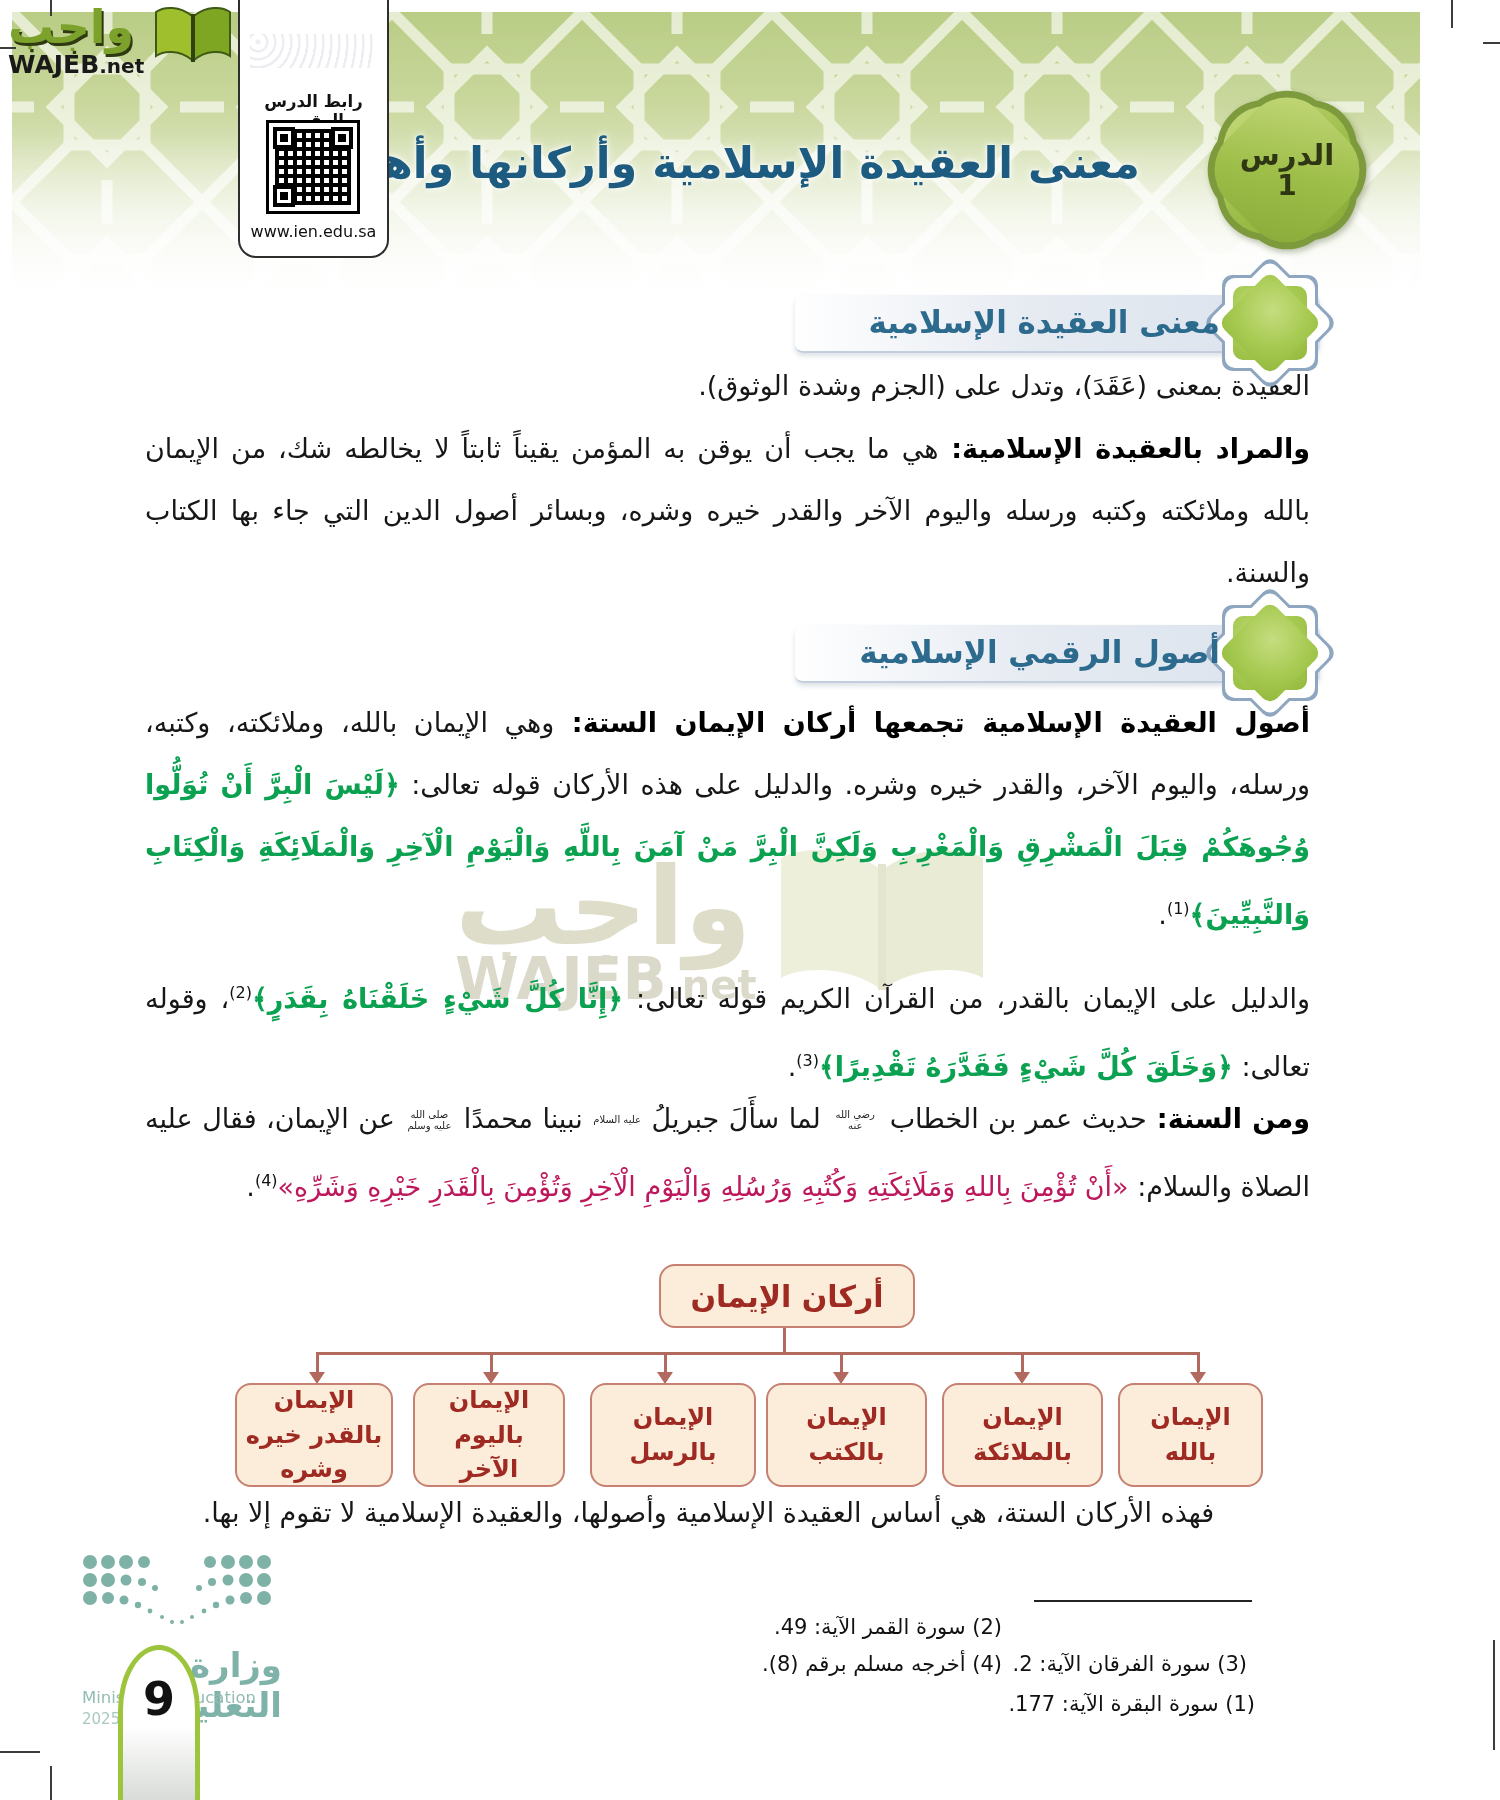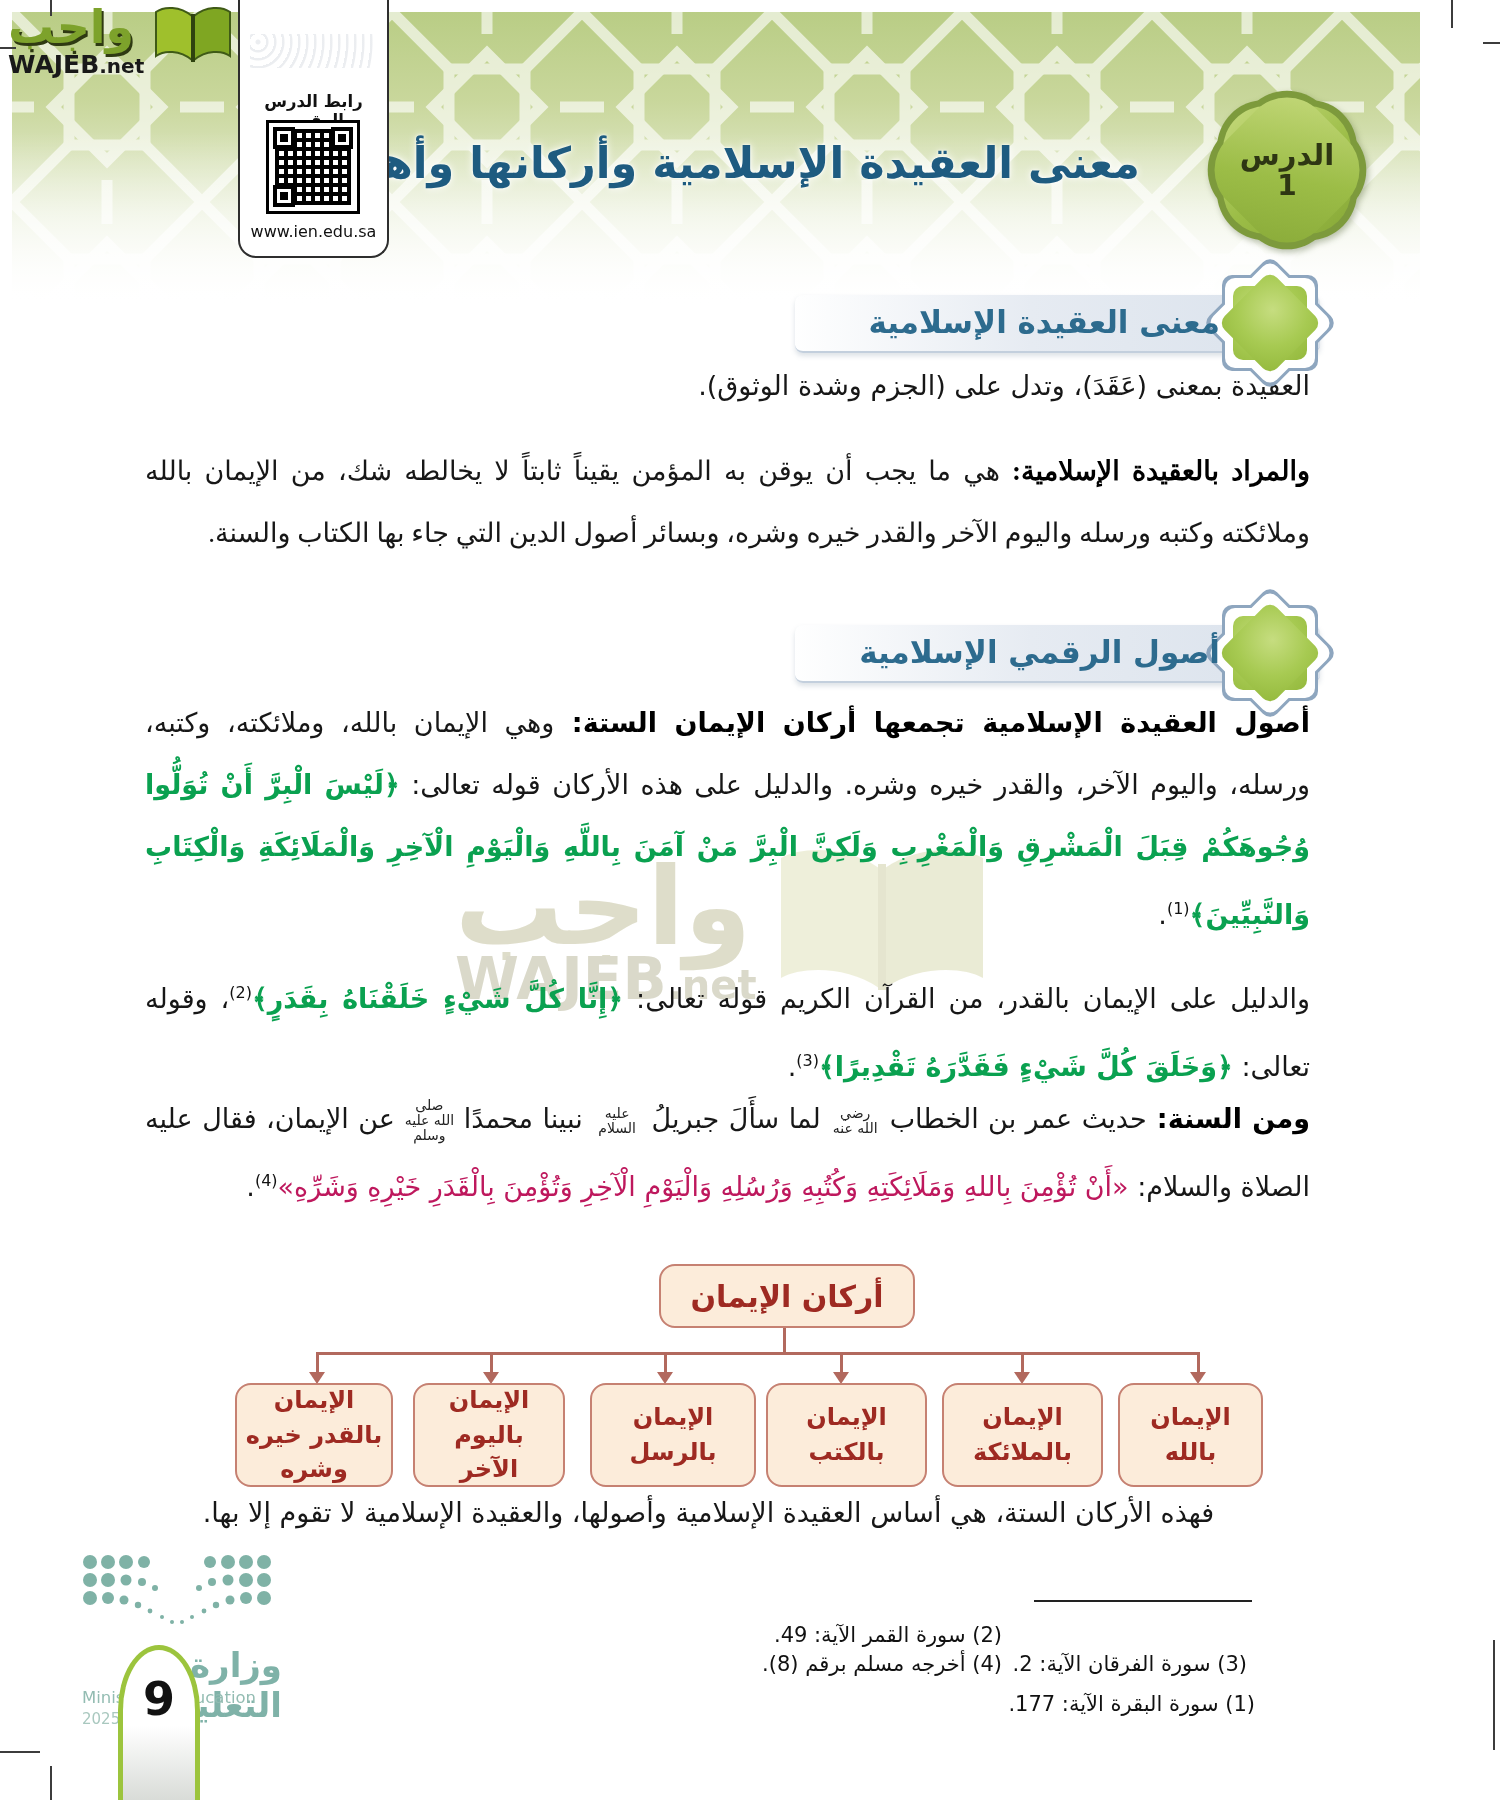--- a/index.html
+++ b/index.html
@@ -62,21 +62,21 @@
   .star8 .b2,.star8 .w2,.star8 .g2{transform:rotate(45deg);}
   .h-title{position:absolute;font-size:31px;font-weight:bold;color:#2d6b8e;direction:rtl;z-index:5;}
 
   
   .para{position:absolute;left:145px;width:1165px;direction:rtl;text-align:justify;
         font-size:27px;line-height:62px;color:#171717;z-index:3;}
   .run-b{font-weight:bold;color:#000;}
   .run-q{color:#0aa150;font-weight:bold;}
   .run-h{color:#be185d;}
   .run-sup{font-size:16px;vertical-align:super;color:#111;font-weight:normal;}
-  .run-hon{display:inline-block;font-size:14px;line-height:1.05;width:50px;text-align:center;
+  .run-hon{display:inline-block;font-size:10px;line-height:1.05;width:50px;text-align:center;
            vertical-align:middle;color:#222;white-space:normal;}
 
   
   .wm{position:absolute;left:455px;top:828px;width:600px;height:180px;opacity:.42;z-index:1;display:flex;align-items:flex-end;}
   .wm-texts{display:flex;flex-direction:column;align-items:flex-start;}
   .wm-ar{font-size:108px;font-weight:bold;color:#b3b083;line-height:.8;}
   .wm-en{font-size:58px;font-weight:bold;color:#a8a582;line-height:1.0;}
   .wm-en .net{font-size:40px;}
 
   
@@ -192,21 +192,21 @@
       <div class="s b2"></div>
     <div class="s w1"></div>
       <div class="s w2"></div>
     <div class="s g1"></div>
       <div class="s g2"></div>
   </div>
   <div class="h-title" style="right:280px;top:304px;">معنى العقيدة الإسلامية</div>
 
   <div class="para" style="top:355px;" lang="ar"><span>العقيدة بمعنى (عَقَدَ)، وتدل على (الجزم وشدة الوثوق).</span></div>
 
-  <div class="para" style="top:440px;font-family:Liberation Serif, serif;" lang="ar"><span class="run-b">والمراد بالعقيدة الإسلامية: </span><span>هي ما يجب أن يوقن به المؤمن يقيناً ثابتاً لا يخالطه شك، من الإيمان بالله وملائكته وكتبه ورسله واليوم الآخر والقدر خيره وشره، وبسائر أصول الدين التي جاء بها الكتاب والسنة.</span></div>
+  <div class="para" style="top:418px;" lang="ar"><span class="run-b">والمراد بالعقيدة الإسلامية: </span><span>هي ما يجب أن يوقن به المؤمن يقيناً ثابتاً لا يخالطه شك، من الإيمان بالله وملائكته وكتبه ورسله واليوم الآخر والقدر خيره وشره، وبسائر أصول الدين التي جاء بها الكتاب والسنة.</span></div>
 
   <div class="h-bar" style="left:795px;top:625px;width:525px;"></div>
   <div class="star8" style="left:1222px;top:605px;">
     <div class="s b1"></div>
       <div class="s b2"></div>
     <div class="s w1"></div>
       <div class="s w2"></div>
     <div class="s g1"></div>
       <div class="s g2"></div>
   </div>
@@ -240,21 +240,21 @@
   <div class="d-box" style="left:766px;width:161px;">الإيمان بالكتب</div>
   <div class="d-box" style="left:942px;width:161px;">الإيمان بالملائكة</div>
   <div class="d-box" style="left:590px;width:166px;">الإيمان بالرسل</div>
   <div class="d-box" style="left:413px;width:152px;">الإيمان باليوم الآخر</div>
   <div class="d-box" style="left:235px;width:158px;">الإيمان بالقدر خيره وشره</div>
 
   <div class="closing" lang="ar"><span>فهذه الأركان الستة، هي أساس العقيدة الإسلامية وأصولها، والعقيدة الإسلامية لا تقوم إلا بها.</span></div>
 
   <div class="fn-divider"></div>
   <div class="fn" style="right:245px;top:1692px;">(1) سورة البقرة الآية: 177.</div>
-  <div class="fn" style="right:498px;top:1615px;margin-top:8px;">(2) سورة القمر الآية: 49.</div>
+  <div class="fn" style="right:498px;top:1615px;">(2) سورة القمر الآية: 49.</div>
   <div class="fn" style="right:253px;top:1652px;">(3) سورة الفرقان الآية: 2.</div>
   <div class="fn" style="right:498px;top:1652px;">(4) أخرجه مسلم برقم (8).</div>
 
   <div class="moe">
     <svg width="230" height="90" viewBox="0 0 230 90">
       <g fill="#7fb2a6">
         <circle cx="28" cy="12" r="7"></circle>
           <circle cx="46" cy="12" r="7"></circle>
           <circle cx="64" cy="12" r="7"></circle>
           <circle cx="82" cy="12" r="6"></circle>

